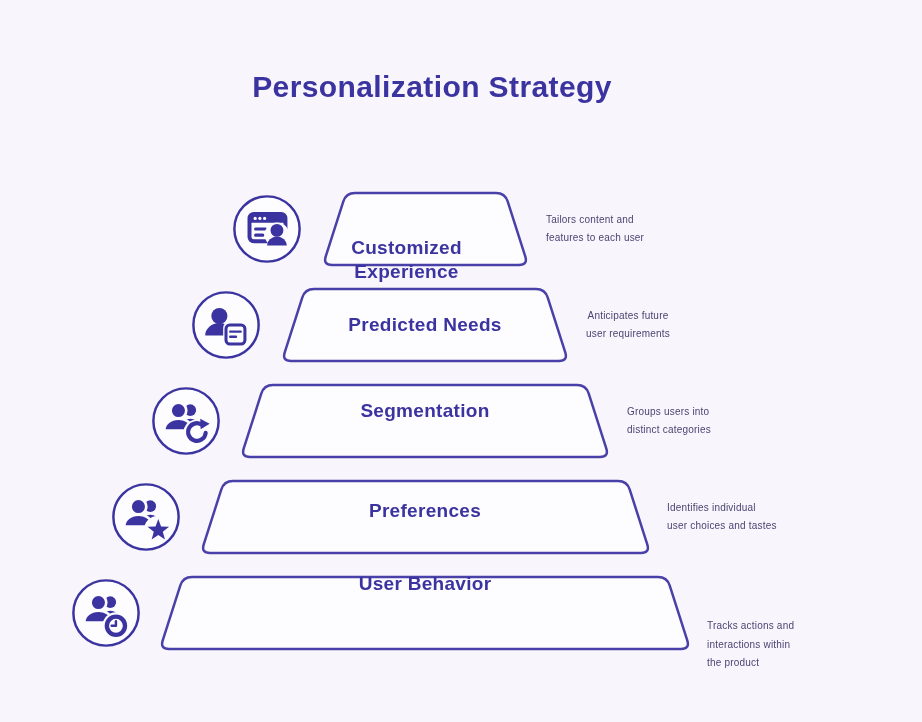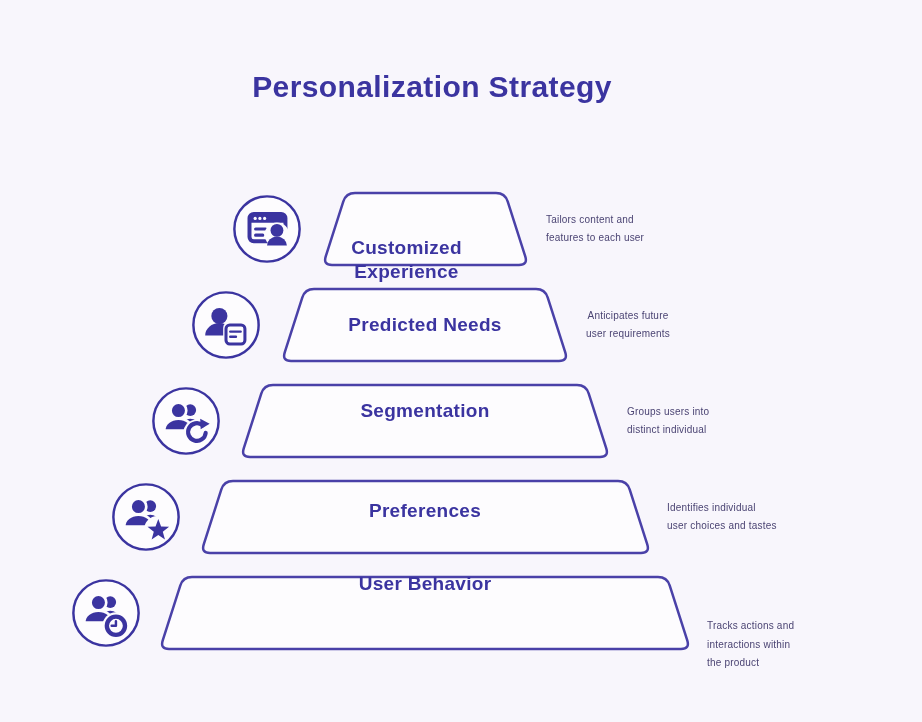--- a/index.html
+++ b/index.html
@@ -117,21 +117,21 @@
         <circle cx="41.5" cy="25.5" r="6.2" fill="currentColor"></circle>
         <path d="M32.5,42.5 a9,8 0 0 1 18,0 Z" fill="currentColor"></path>
         <circle cx="29" cy="26" r="8.3" fill="currentColor" stroke="var(--shape-fill)" stroke-width="2.8"></circle>
         <path d="M14,47 a15,12.5 0 0 1 30,0 Z" fill="currentColor" stroke="var(--shape-fill)" stroke-width="2.8"></path>
         <circle cx="48.5" cy="49.5" r="14.2" fill="var(--shape-fill)"></circle>
         <path d="M54.5,41.5 A9.3,9.3 0 1 0 57.8,49.5" fill="none" stroke="currentColor" stroke-width="4.4" stroke-linecap="round"></path>
         <polygon points="52,34.5 62,40 52.5,45.8" fill="currentColor"></polygon>
       </svg>
     </div>
     <div class="desc" style="left: 627px; top: 385px; width: 195px; height: 72px;">Groups users into
-distinct individual</div>
+distinct categories</div>
   </div>
 
   <div class="row">
     <svg class="trap" width="453" height="76" viewBox="0 0 453 76" style="left: 198.5px; top: 479px;">
         <path d="M 34 2 L 419 2 Q 428 2 430.7386607236158 10.573198786971187 L 448.2613392763842 65.42680121302881 Q 451 74 442 74 L 11 74 Q 2 74 4.738660723615796 65.42680121302881 L 22.261339276384206 10.573198786971187 Q 25 2 34 2 Z"></path>
       </svg>
     <div class="level-label" style="left: 223.5px; top: 481px; width: 403px; height: 59px;">Preferences</div>
     <div class="icon-badge" style="left: 111px; top: 482px;">
       <svg viewBox="0 0 74 74">
         <circle cx="37" cy="37" r="34.5" fill="var(--shape-fill)" stroke="currentColor" stroke-width="2.6"></circle>

